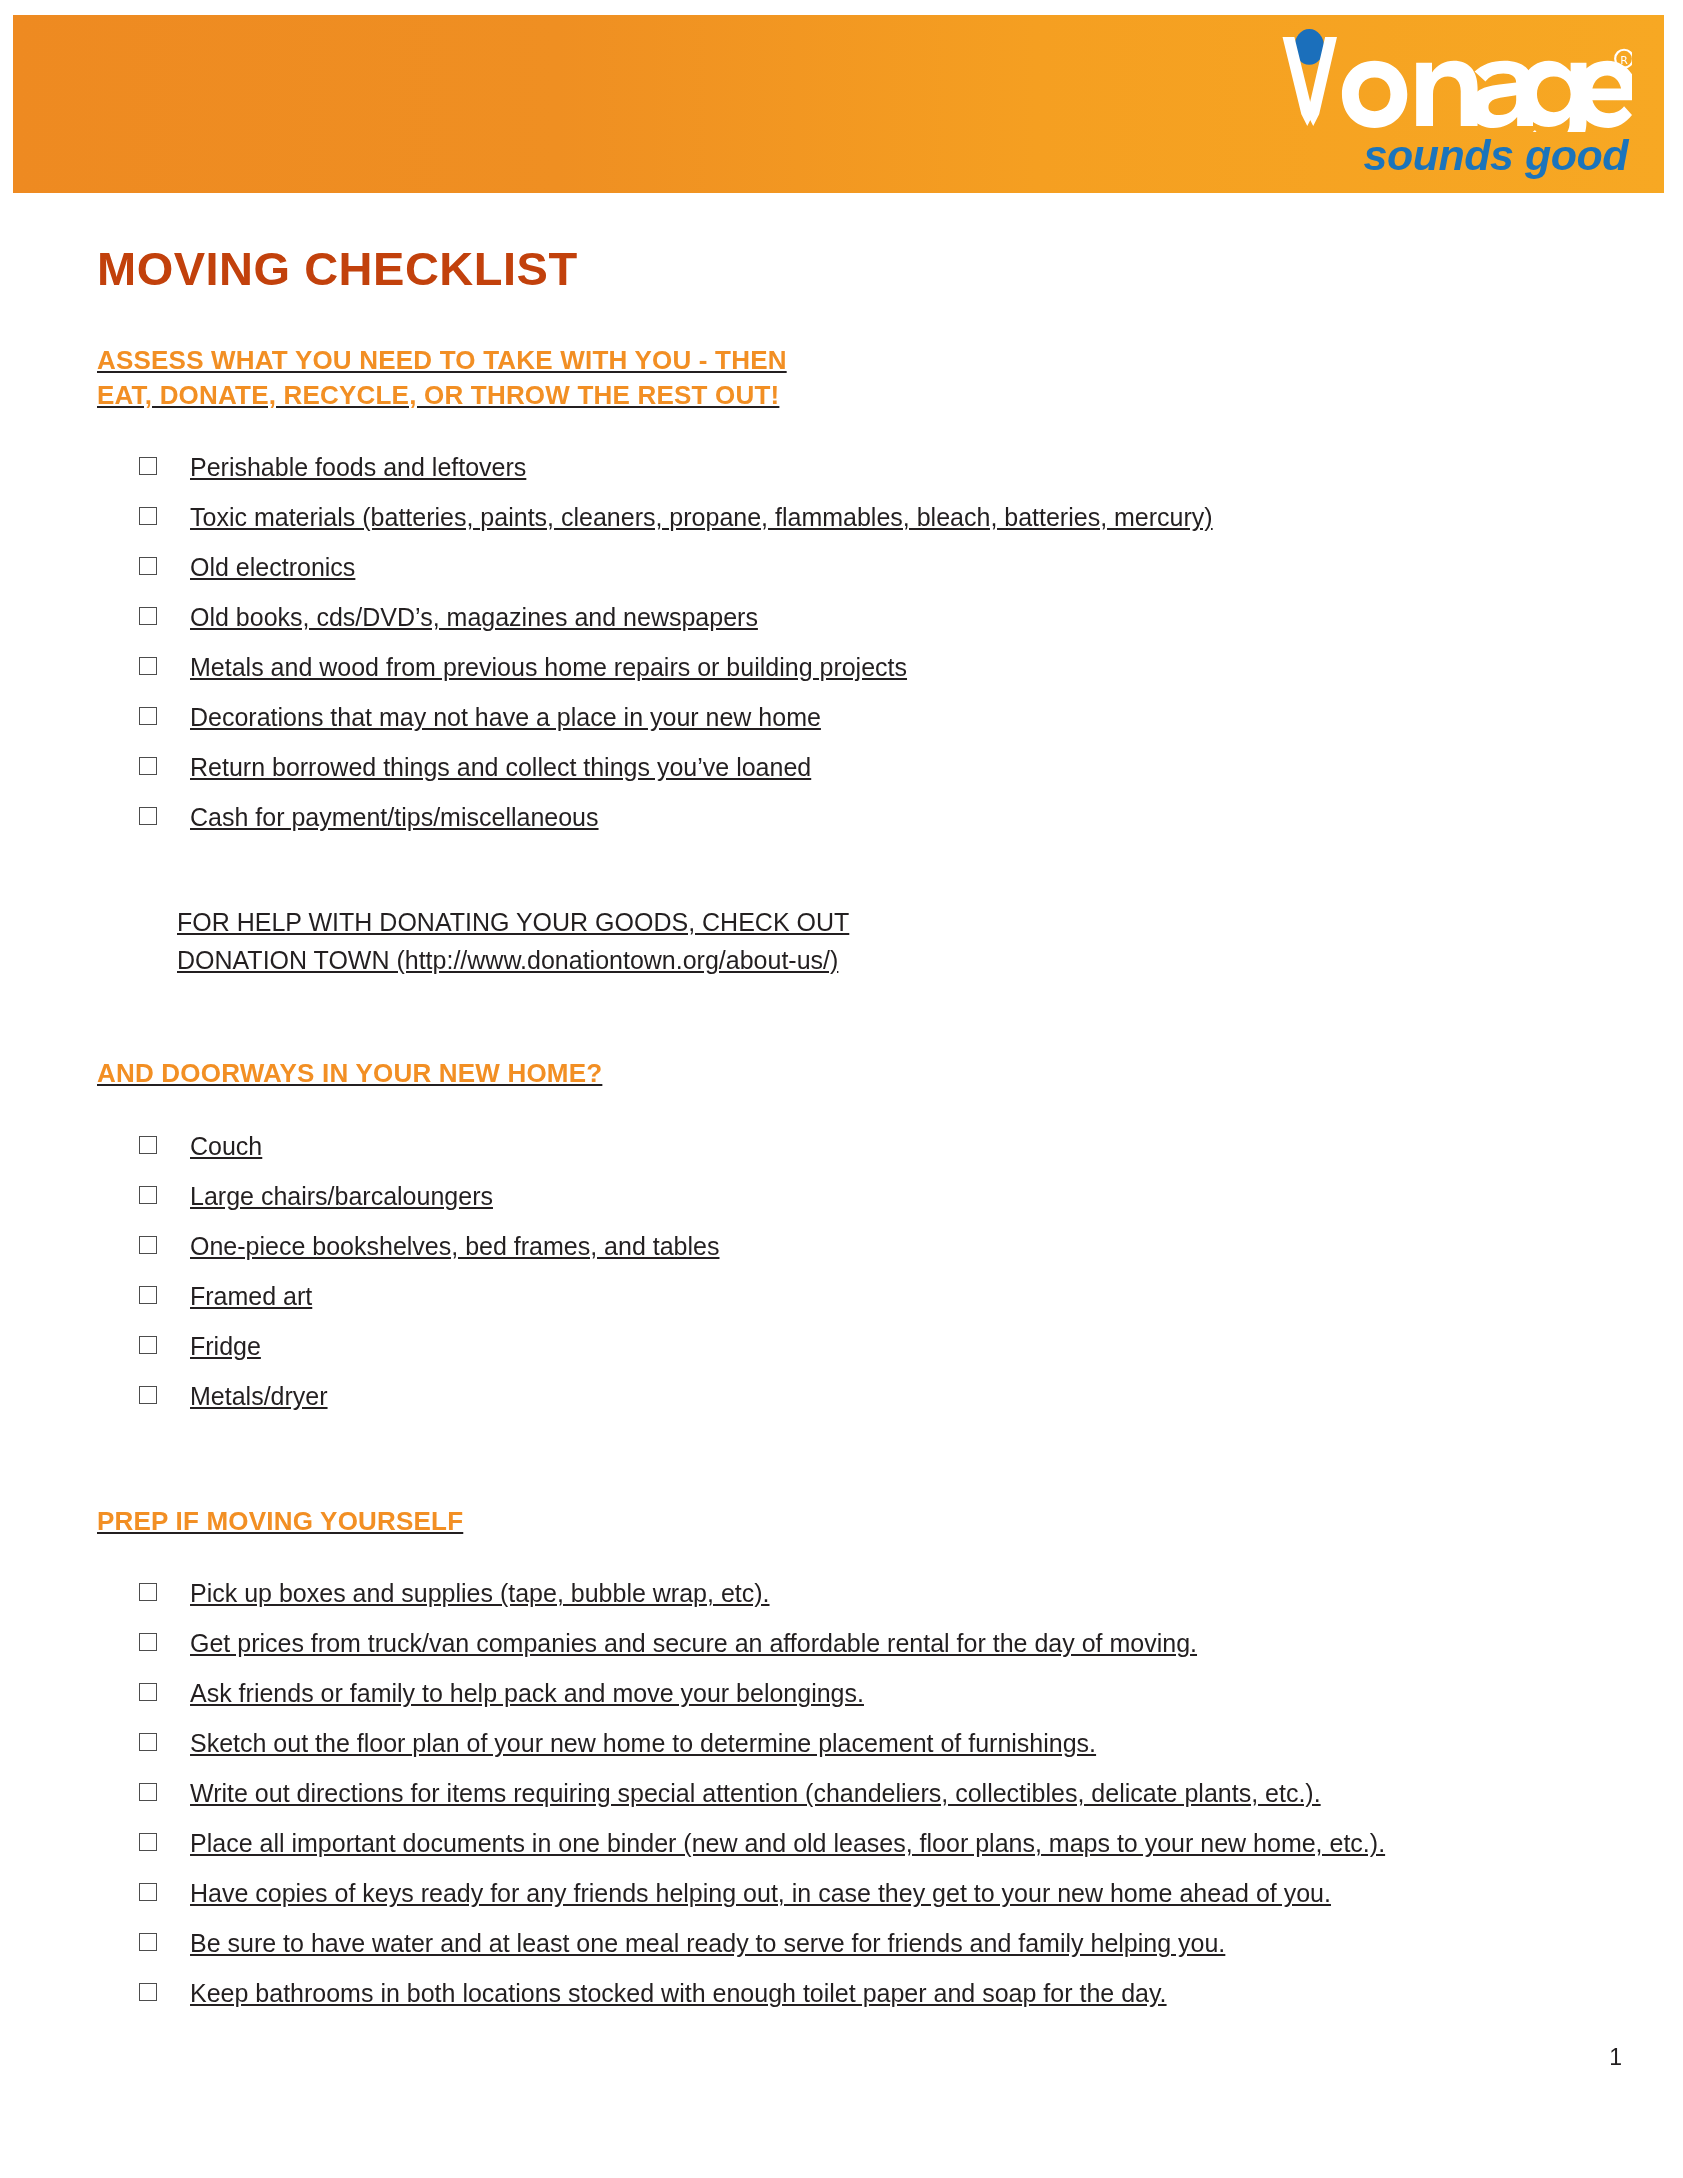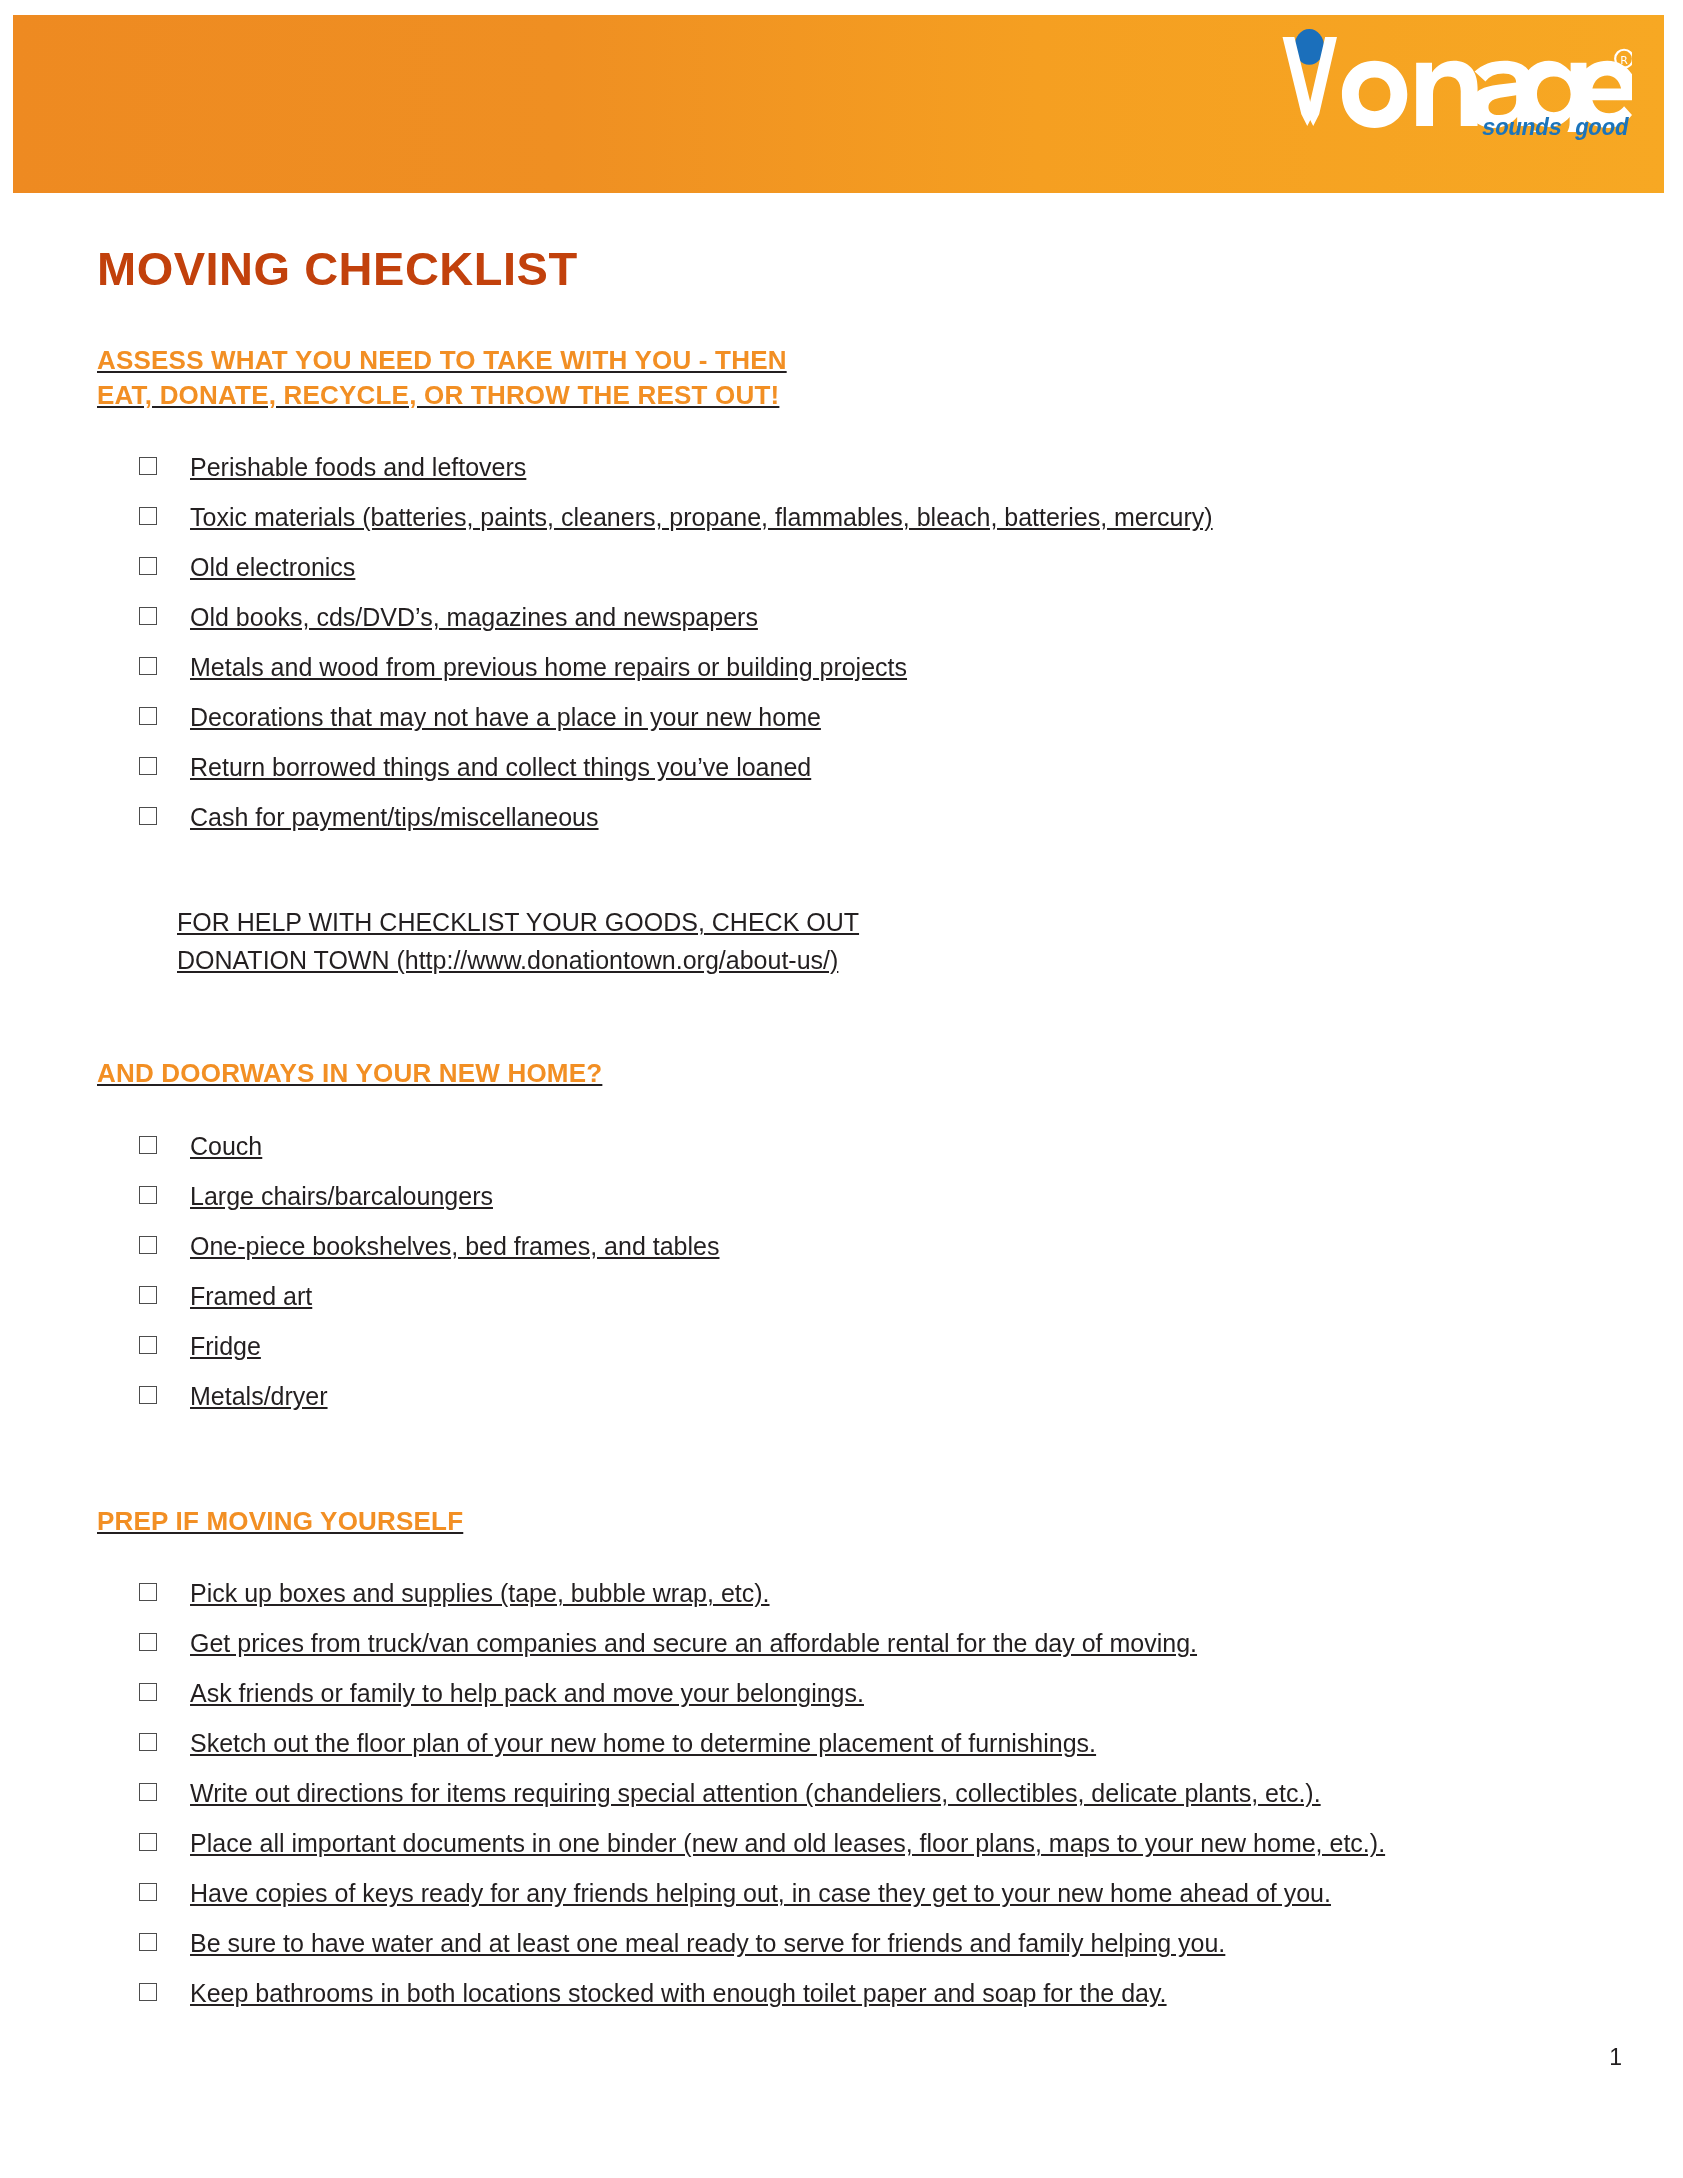--- a/index.html
+++ b/index.html
@@ -36,23 +36,23 @@
   .logo-wordmark {
     position: absolute;
     left: 0;
     top: 0;
     width: 396px;
     height: 109px;
   }
   .logo-tagline {
     position: absolute;
     right: 4px;
-    top: 93px;
-    font-family: Liberation Mono, monospace;
-    font-size: 23px;
+    top: 108px;
+    font-family: Liberation Sans, sans-serif;
+    font-size: 43px;
     font-weight: bold;
     font-style: italic;
     letter-spacing: -0.5px;
     color: #1b74bb;
     white-space: nowrap;
   }
 
   
   .page {
     position: absolute;
@@ -220,21 +220,21 @@
           <span class="checkbox"></span>
           <span class="check-label">Return borrowed things and collect things you’ve loaned</span>
         </li>
         <li class="check-item">
           <span class="checkbox"></span>
           <span class="check-label">Cash for payment/tips/miscellaneous</span>
         </li>
       </ul>
       <div class="spacer-md"></div>
       <div class="note-block">
-        <span class="nline">FOR HELP WITH CHECKLIST YOUR GOODS, CHECK OUT</span>
+        <span class="nline">FOR HELP WITH DONATING YOUR GOODS, CHECK OUT</span>
         <span class="nline">DONATION TOWN (http://www.donationtown.org/about-us/)</span>
       </div>
     </div>
 
     <div class="spacer-lg"></div>
 
     <div class="section">
       <div class="section-heading">
         <span class="hline">AND DOORWAYS IN YOUR NEW HOME?</span>
       </div>

